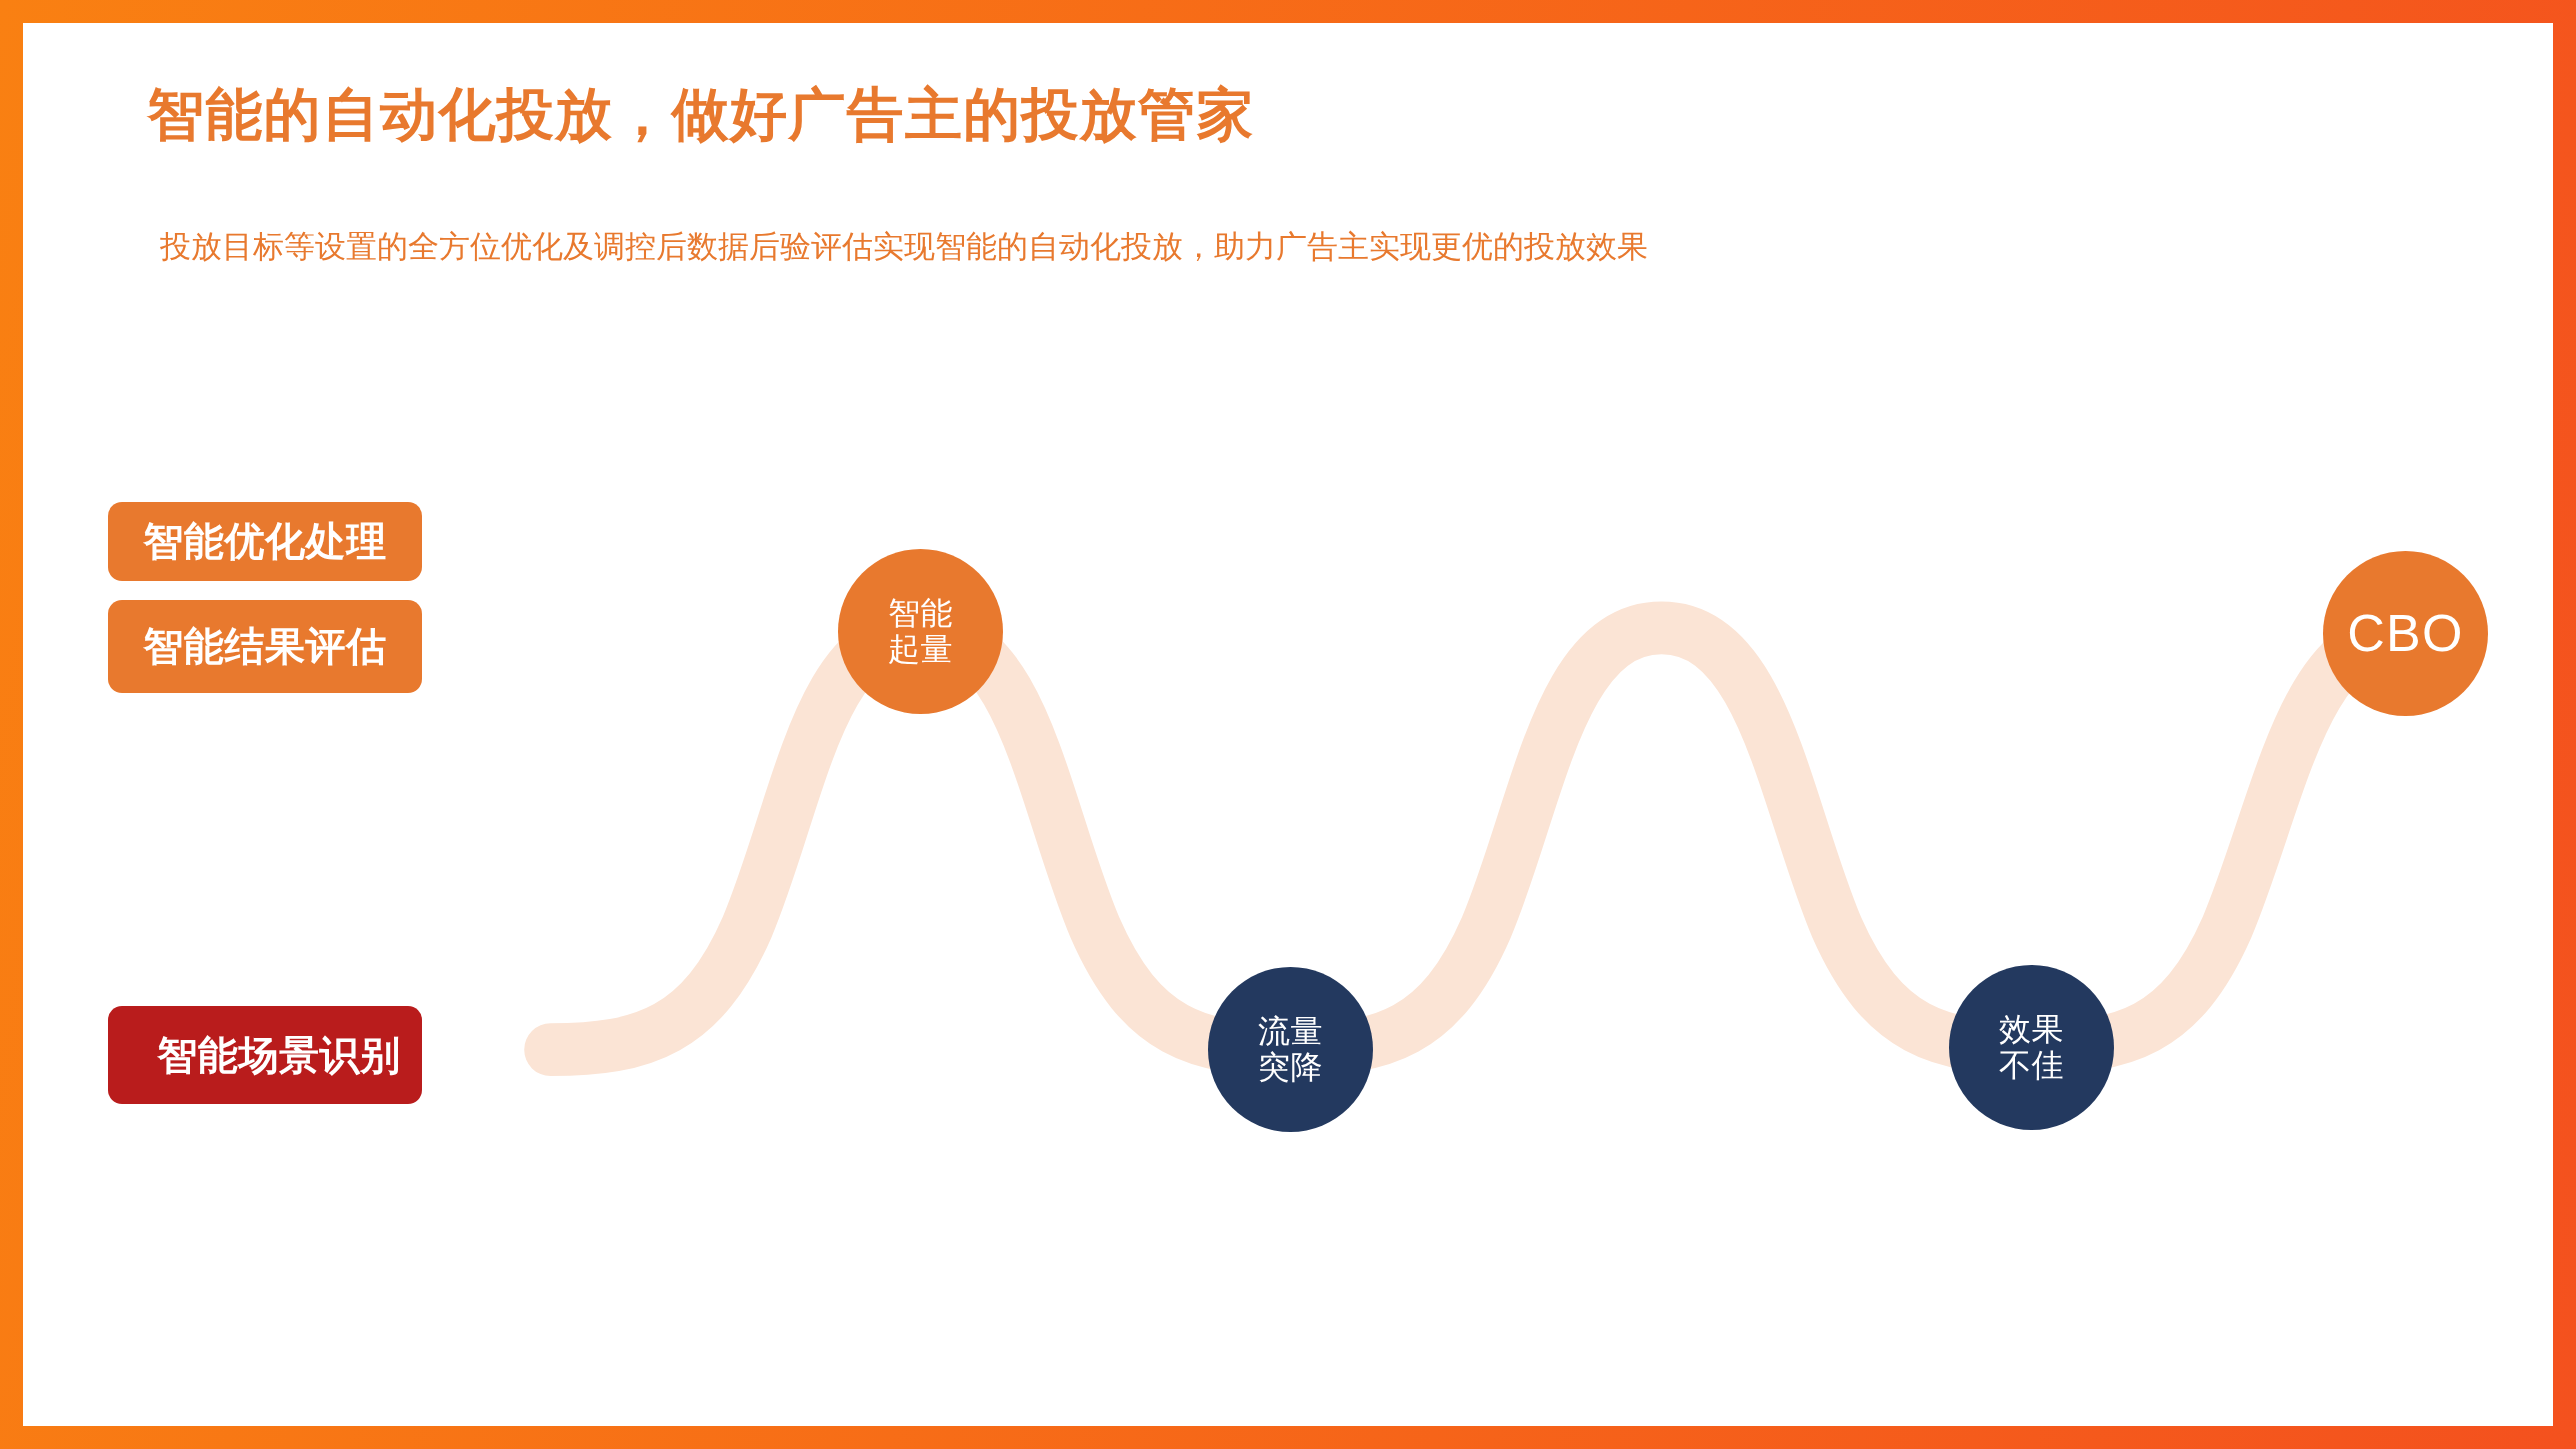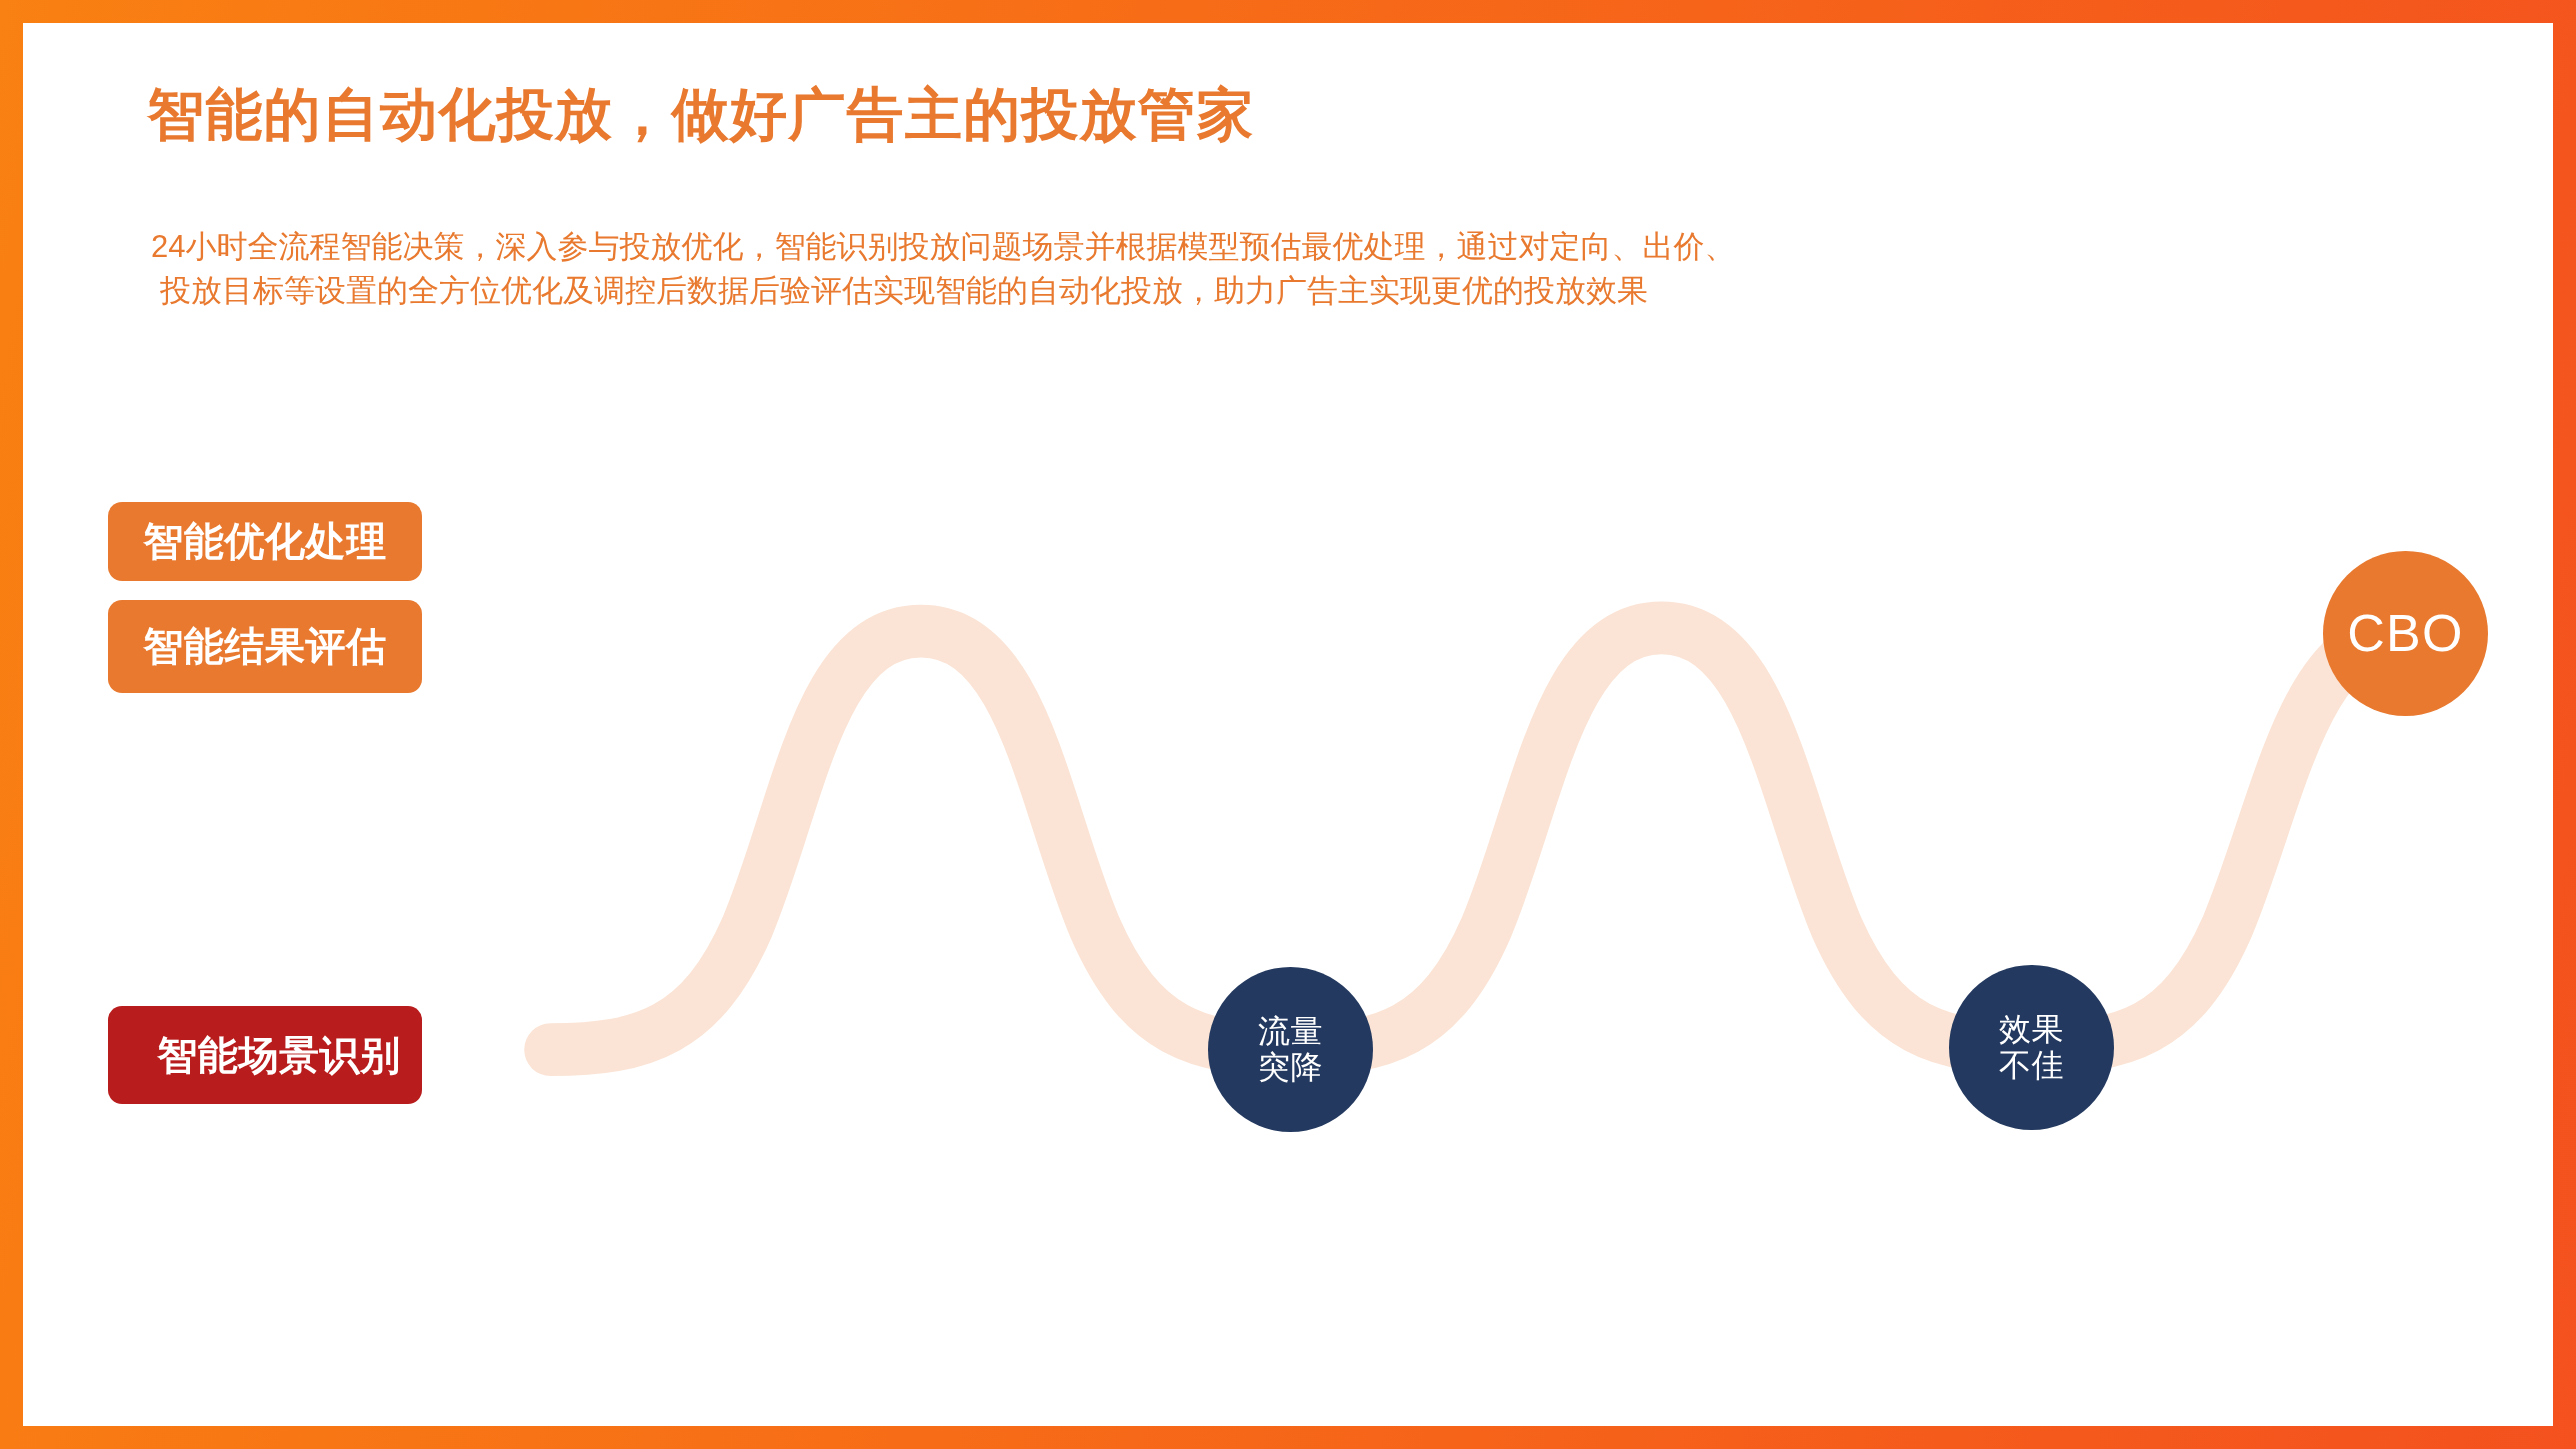--- a/index.html
+++ b/index.html
@@ -136,21 +136,20 @@
 <div id="slide">
 
   <div id="frame-border" style="background: linear-gradient(100deg, rgb(249, 128, 18) 0%, rgb(244, 81, 30) 100%);"></div>
   <div id="frame-inner"></div>
 
   <div id="content">
 
     <div id="page-title" style="color: rgb(232, 121, 46);">智能的自动化投放，做好广告主的投放管家</div>
 
     <div id="page-subtitle" style="color: rgb(232, 121, 46);">
-      <span class="sub-line">24小时全流程智能决策，深入参与投放优化，智能识别投放问题场景并根据模型预估最优处理，通过对定向、出价、</span>
       <span class="sub-line indent">投放目标等设置的全方位优化及调控后数据后验评估实现智能的自动化投放，助力广告主实现更优的投放效果</span>
     </div>
 
     <div id="diagram-stage">
 
       <svg id="wave-svg" viewBox="0 0 4000 2250" preserveAspectRatio="none">
         <path id="wave-path" d="M 855 1630
                  C 1000 1630, 1090 1600, 1160 1440
                  C 1240 1250, 1270 980, 1430 980
                  C 1590 980, 1620 1250, 1700 1440
@@ -167,20 +166,24 @@
         <span>智能优化处理</span>
       </div>
       <div id="label-evaluate" class="cat-label orange" style="background: rgb(232, 121, 46);">
         <span>智能结果评估</span>
       </div>
       <div id="label-scene" class="cat-label navy" style="background: #b91c1c; padding-left: 28px;">
         <span>智能场景识别</span>
       </div>
 
 
+      <div class="node orange" style="left: 838px; top: 549px; width: 165px; height: 165px; background: rgb(232, 121, 46);">
+        <span class="node-line">智能</span>
+        <span class="node-line">起量</span>
+      </div>
 
       <div class="node navy" style="left: 1208px; top: 967px; width: 165px; height: 165px; background: rgb(35, 57, 95);">
         <span class="node-line">流量</span>
         <span class="node-line">突降</span>
       </div>
 
 
       <div class="node navy" style="left: 1949px; top: 965px; width: 165px; height: 165px; background: rgb(35, 57, 95);">
         <span class="node-line">效果</span>
         <span class="node-line">不佳</span>

